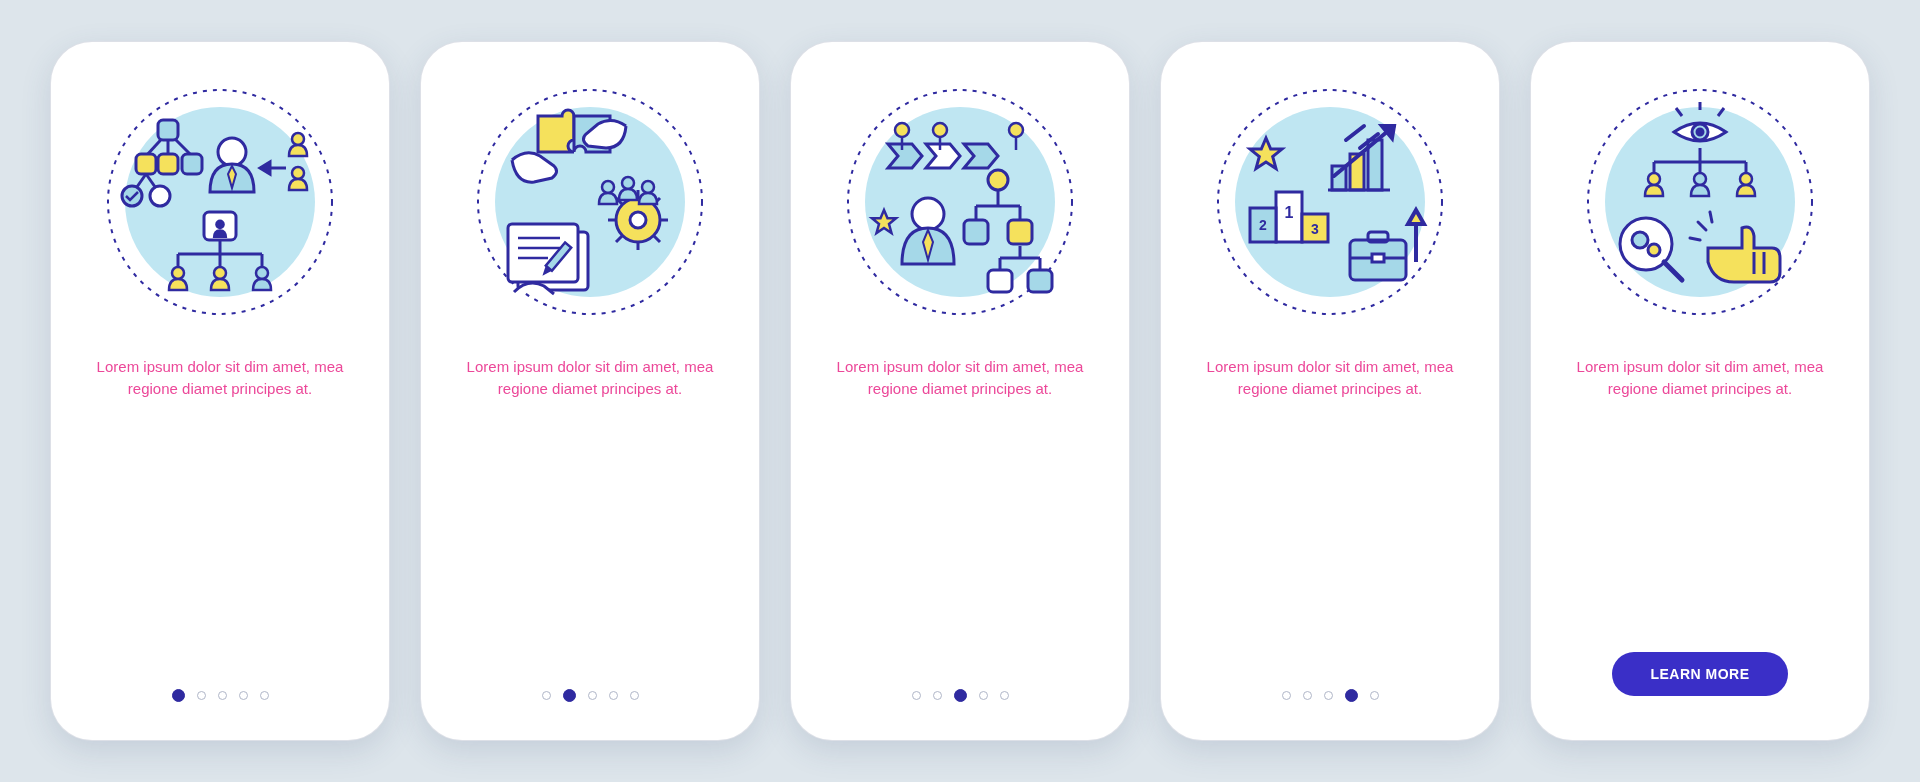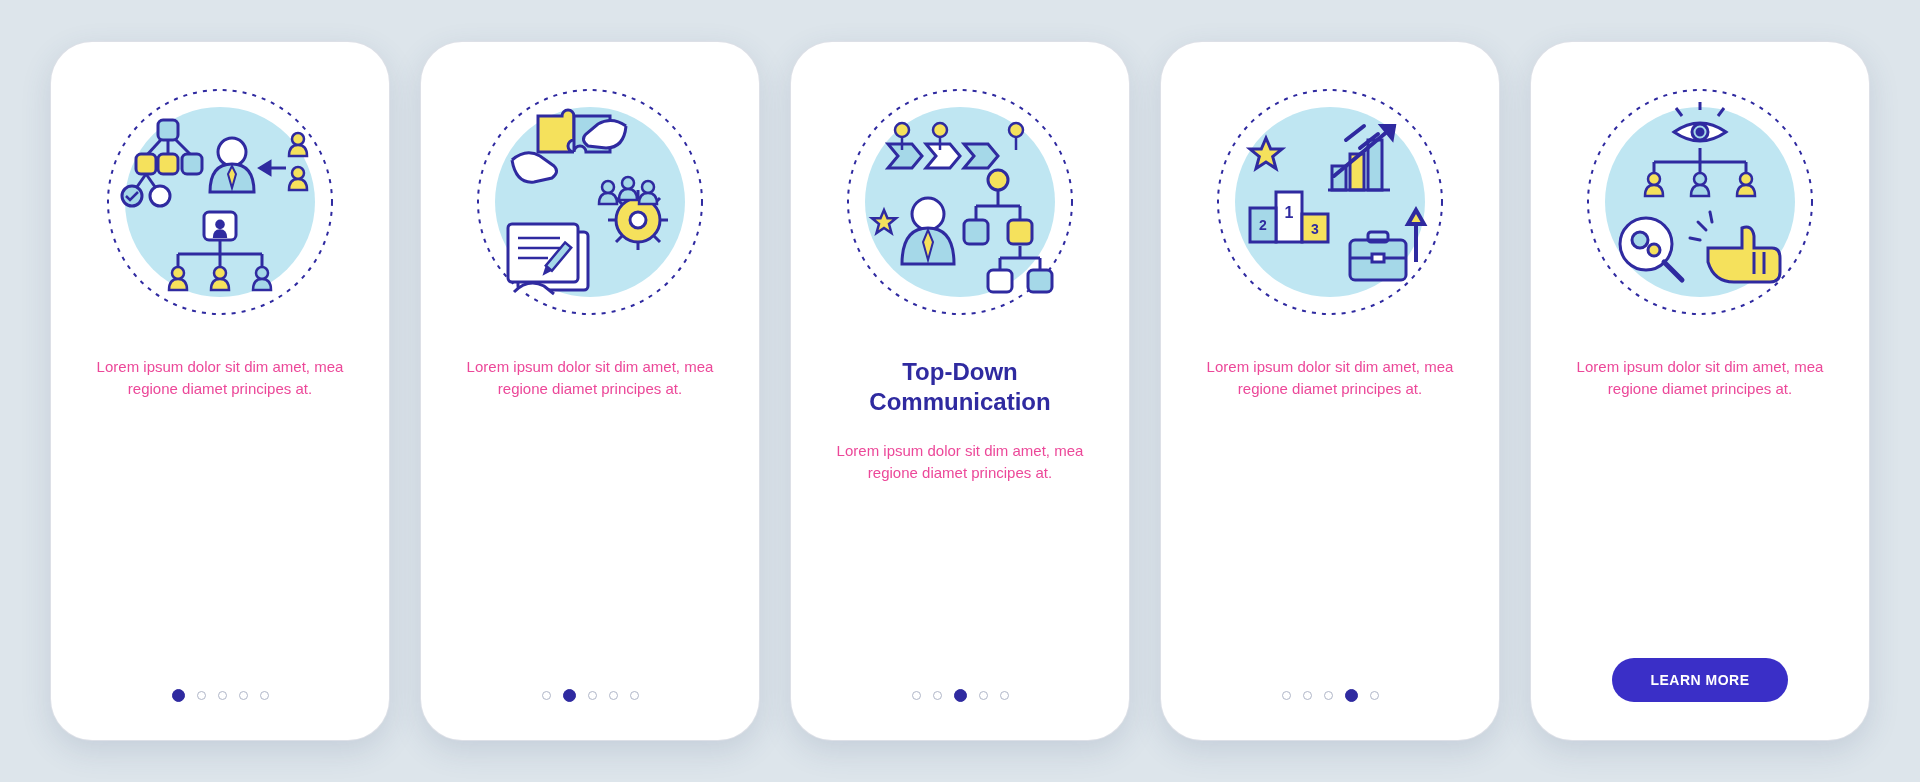--- a/index.html
+++ b/index.html
@@ -73,21 +73,21 @@
     margin-top: auto;
     background: #3a2fc7;
     color: #fff;
     font-weight: 700;
     font-size: 14px;
     letter-spacing: 0.5px;
     border: none;
     border-radius: 999px;
     padding: 14px 38px;
     cursor: pointer;
-    margin-bottom: 6px;
+    margin-bottom: 12px;
   }
 </style>
 </head>
 <body>
 
 <div class="card">
   <div class="illus-wrap">
     <svg viewBox="0 0 240 240">
       <defs>
         <g id="person-sm">
@@ -286,21 +286,20 @@
       </g>
       <g stroke="#2f2aa0" stroke-width="3">
         <circle cx="158" cy="98" r="10" fill="#f5e15c"></circle>
         <rect x="124" y="138" width="24" height="24" rx="5" fill="#a5d8e8"></rect>
         <rect x="168" y="138" width="24" height="24" rx="5" fill="#f5e15c"></rect>
         <rect x="148" y="188" width="24" height="22" rx="5" fill="#fff"></rect>
         <rect x="188" y="188" width="24" height="22" rx="5" fill="#a5d8e8"></rect>
       </g>
     </svg>
   </div>
-  <div class="title">Top-Down Communication</div>
   <div class="body">Lorem ipsum dolor sit dim amet, mea regione diamet principes at.</div>
   <div class="dots">
     <span class="dot"></span>
     <span class="dot"></span>
     <span class="dot active"></span>
     <span class="dot"></span>
     <span class="dot"></span>
   </div>
 </div>
 

